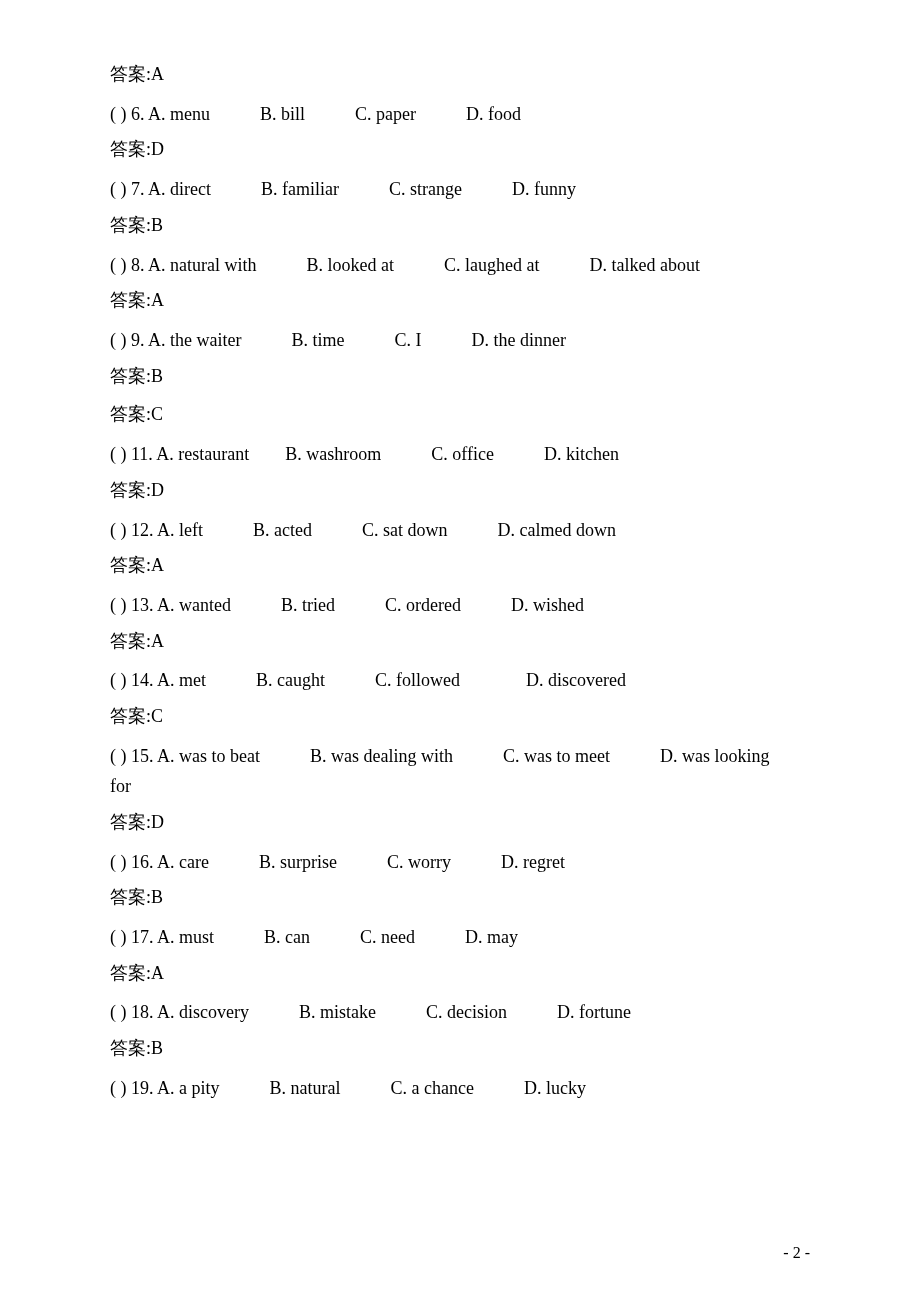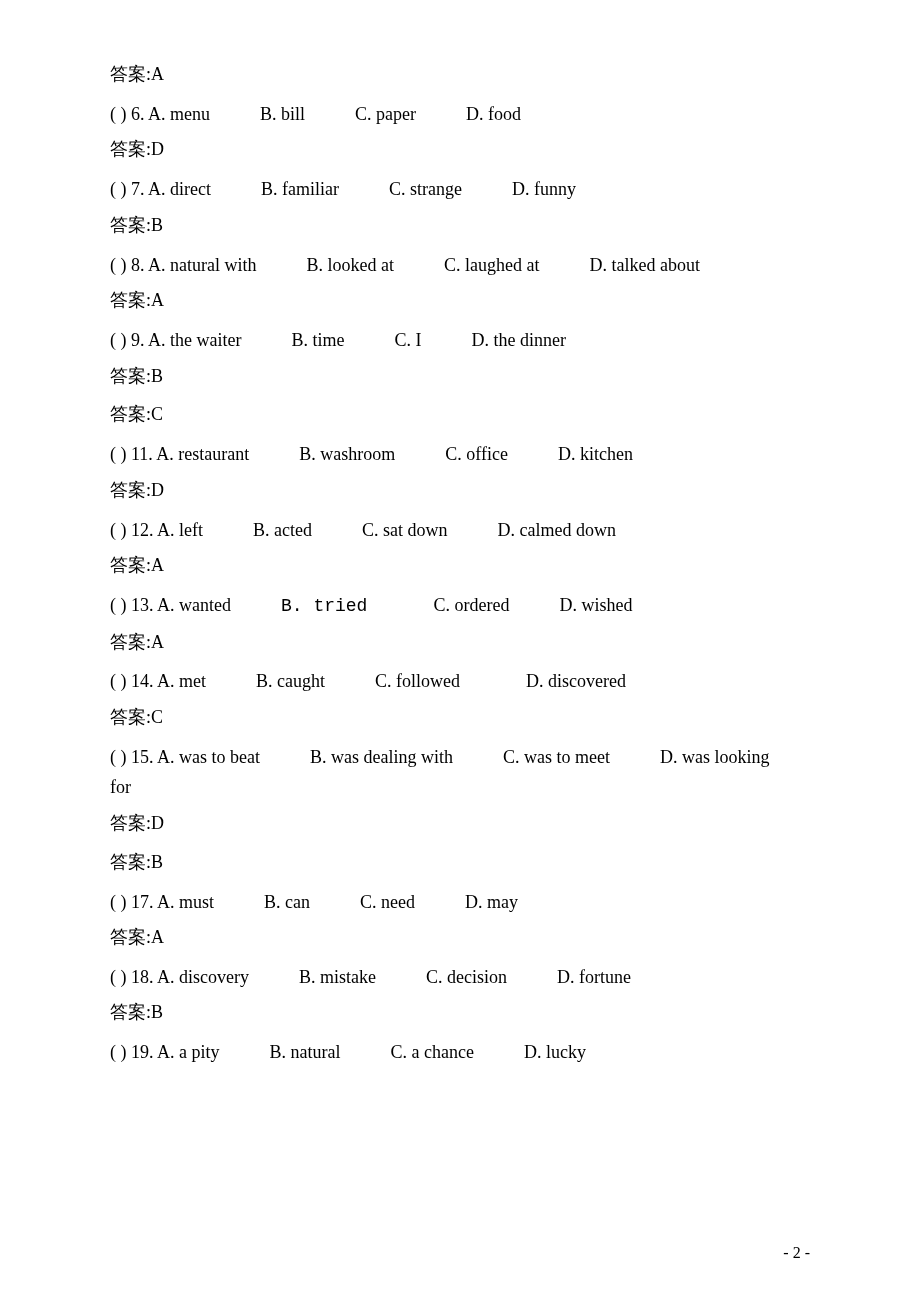--- a/index.html
+++ b/index.html
@@ -47,39 +47,42 @@
     <div class="line">
       <div style="display: block; line-height: 1.7;"><span>(   ) 8.  </span><span style="margin-right: 50px;">A. natural with</span><span style="margin-right: 50px;">B. looked at</span><span style="margin-right: 50px;">C. laughed at</span><span style="margin-right: 64px;">D. talked about</span></div>
     </div>
     <div class="answer">答案:A</div>
     <div class="line">
       <div style="display: block; line-height: 1.7;"><span>(   ) 9.  </span><span style="margin-right: 50px;">A. the waiter</span><span style="margin-right: 50px;">B. time</span><span style="margin-right: 50px;">C. I</span><span style="margin-right: 50px;">D. the dinner</span></div>
     </div>
     <div class="answer">答案:B</div>
     <div class="answer">答案:C</div>
     <div class="line">
-      <div style="display: block; line-height: 1.7;"><span>(   ) 11.  </span><span style="margin-right: 50px;">A. restaurant</span><span style="margin-right: 50px;">B. washroom</span><span style="margin-right: 50px;">C. office</span><span style="margin-right: 50px;">D. kitchen</span></div>
+      <div style="display: block; line-height: 1.7;"><span>(   ) 11.  </span><span style="margin-right: 36px;">A. restaurant</span><span style="margin-right: 50px;">B. washroom</span><span style="margin-right: 50px;">C. office</span><span style="margin-right: 50px;">D. kitchen</span></div>
     </div>
     <div class="answer">答案:D</div>
     <div class="line">
       <div style="display: block; line-height: 1.7;"><span>(   ) 12.  </span><span style="margin-right: 50px;">A. left</span><span style="margin-right: 50px;">B. acted</span><span style="margin-right: 50px;">C. sat down</span><span style="margin-right: 50px;">D. calmed down</span></div>
     </div>
     <div class="answer">答案:A</div>
     <div class="line">
-      <div style="display: block; line-height: 1.7;"><span>(   ) 13.  </span><span style="margin-right: 50px;">A. wanted</span><span style="margin-right: 66px; font-family: Liberation Mono, monospace;">B. tried</span><span style="margin-right: 50px;">C. ordered</span><span style="margin-right: 50px;">D. wished</span></div>
+      <div style="display: block; line-height: 1.7;"><span>(   ) 13.  </span><span style="margin-right: 50px;">A. wanted</span><span style="margin-right: 50px;">B. tried</span><span style="margin-right: 50px;">C. ordered</span><span style="margin-right: 50px;">D. wished</span></div>
     </div>
     <div class="answer">答案:A</div>
     <div class="line">
       <div style="display: block; line-height: 1.7;"><span>(   ) 14.  </span><span style="margin-right: 50px;">A. met</span><span style="margin-right: 50px;">B. caught</span><span style="margin-right: 66px;">C. followed</span><span style="margin-right: 50px;">D. discovered</span></div>
     </div>
     <div class="answer">答案:C</div>
     <div class="line">
       <div style="display: block; line-height: 1.7;"><span>(   ) 15.  </span><span style="margin-right: 50px;">A. was to beat</span><span style="margin-right: 50px;">B. was dealing with</span><span style="margin-right: 50px;">C. was to meet</span><span style="margin-right: 50px;">D. was looking for</span></div>
     </div>
     <div class="answer">答案:D</div>
+    <div class="line">
+      <div style="display: block; line-height: 1.7;"><span>(   ) 16.  </span><span style="margin-right: 50px;">A. care</span><span style="margin-right: 50px;">B. surprise</span><span style="margin-right: 50px;">C. worry</span><span style="margin-right: 50px;">D. regret</span></div>
+    </div>
     <div class="answer">答案:B</div>
     <div class="line">
       <div style="display: block; line-height: 1.7;"><span>(   ) 17.  </span><span style="margin-right: 50px;">A. must</span><span style="margin-right: 50px;">B. can</span><span style="margin-right: 50px;">C. need</span><span style="margin-right: 50px;">D. may</span></div>
     </div>
     <div class="answer">答案:A</div>
     <div class="line">
       <div style="display: block; line-height: 1.7;"><span>(   ) 18.  </span><span style="margin-right: 50px;">A. discovery</span><span style="margin-right: 50px; text-align: center;">B. mistake</span><span style="margin-right: 50px;">C. decision</span><span style="margin-right: 50px;">D. fortune</span></div>
     </div>
     <div class="answer">答案:B</div>
     <div class="line">

